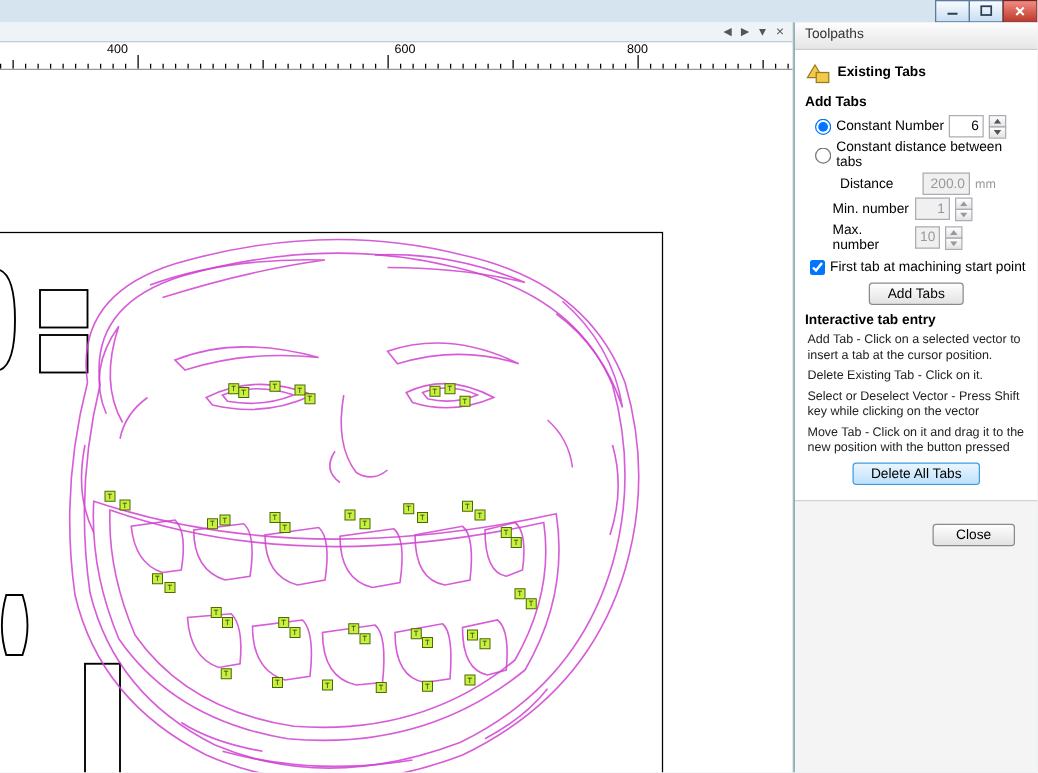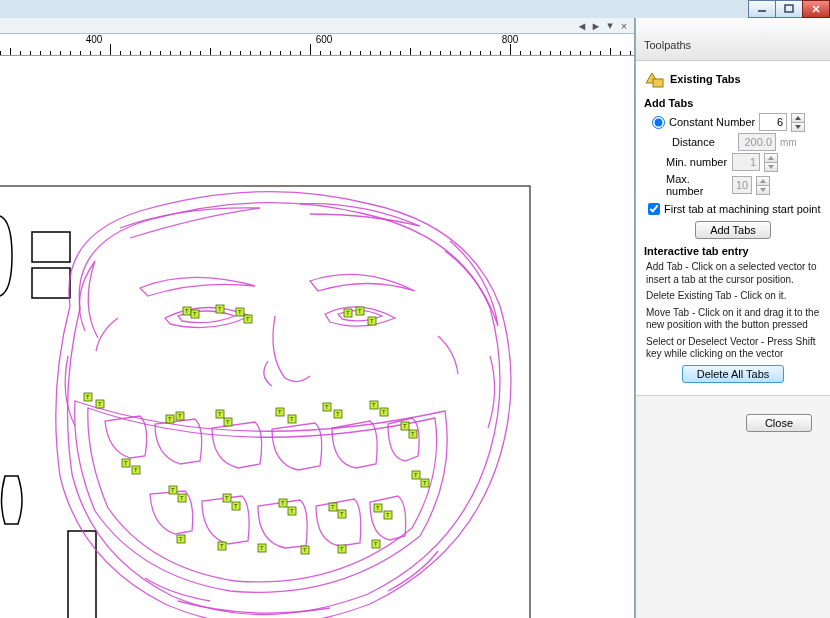--- a/index.html
+++ b/index.html
@@ -27,21 +27,21 @@
 .canvas { flex: 1; position: relative; overflow: hidden; background: #fff; }
 .canvas svg { position: absolute; top: 0; left: 0; }
 .artboard { stroke: #000; fill: #fff; stroke-width: 1; }
 .shape { stroke: #000; fill: none; stroke-width: 1.5; }
 .toolp { stroke: #d040d0; fill: none; stroke-width: 1.3; opacity: 0.85; }
 .tab-marker { fill: #c8f040; stroke: #4a6a00; stroke-width: 0.8; }
 .tab-letter { font-size: 6px; fill: #2a3a00; font-family: sans-serif; }
 
 
 .right { width: 195px; background: #f4f4f4; border-left: 1px solid #9ab; display: flex; flex-direction: column; }
-.panel-title { height: 22px; padding: 21px 8px; background: linear-gradient(#fdfdfd,#e6e6e6); border-bottom: 1px solid #ccc; color: #333; font-size: 11px; }
+.panel-title { height: 22px; padding: 3px 8px; background: linear-gradient(#fdfdfd,#e6e6e6); border-bottom: 1px solid #ccc; color: #333; font-size: 11px; }
 .panel-body { padding: 8px; background: #fff; flex: 0 0 auto; border-bottom: 1px solid #d0d0d0; }
 .section-head { display: flex; align-items: center; gap: 6px; font-weight: bold; margin-bottom: 8px; }
 .section-head .ico { width: 20px; height: 20px; }
 h4 { font-size: 11px; font-weight: bold; margin: 6px 0 4px 0; }
 .row { display: flex; align-items: center; gap: 4px; margin: 2px 0 2px 8px; }
 .num { width: 38px; height: 18px; border: 1px solid #abadb3; padding: 1px 3px; background: #fff; font-size: 11px; text-align: right; }
 .num.dis { background: #f0f0f0; color: #999; }
 .spin { width: 14px; height: 18px; display: flex; flex-direction: column; }
 .spin div { flex: 1; border: 1px solid #abadb3; background: linear-gradient(#fefefe,#e3e3e3); margin-bottom: -1px; display: flex; align-items: center; justify-content: center; }
 .spin svg { width: 6px; height: 4px; }
@@ -321,20 +321,24 @@
                 <path d="M0,4 L3,0 L6,4Z" fill="#555"></path>
               </svg>
             </div>
             <div>
               <svg viewBox="0 0 6 4">
                 <path d="M0,0 L3,4 L6,0Z" fill="#555"></path>
               </svg>
             </div>
           </div>
       </div>
+      <div class="row">
+        <input type="radio" name="m" style="">
+        <span>Constant distance between tabs</span>
+      </div>
       <div class="row" style="margin-left:28px">
         <span style="width:62px">Distance</span>
         <input class="num dis" value="200.0" style="">
         <span class="unit">mm</span>
       </div>
       <div class="row" style="margin-left:22px">
         <span style="width:62px">Min. number</span>
         <input class="num dis" style="width: 28px;" value="1">
         <div class="spin">
             <div>
@@ -367,21 +371,21 @@
       </div>
       <label class="chk">
         <input type="checkbox" checked="" style="">
         <span>First tab at machining start point</span>
       </label>
       <button class="btn">Add Tabs</button>
 
       <h4>Interactive tab entry</h4>
       <p class="help">Add Tab - Click on a selected vector to insert a tab at the cursor position.</p>
       <p class="help">Delete Existing Tab - Click on it.</p>
+      <p class="help">Select or Deselect Vector - Press Shift key while clicking on the vector</p>
       <p class="help">Move Tab - Click on it and drag it to the new position with the button pressed</p>
-      <p class="help">Select or Deselect Vector - Press Shift key while clicking on the vector</p>
       <button class="btn hl">Delete All Tabs</button>
     </div>
     <div class="closebar">
       <button class="btn">Close</button>
     </div>
   </div>
 </div>
 
 </body></html>

